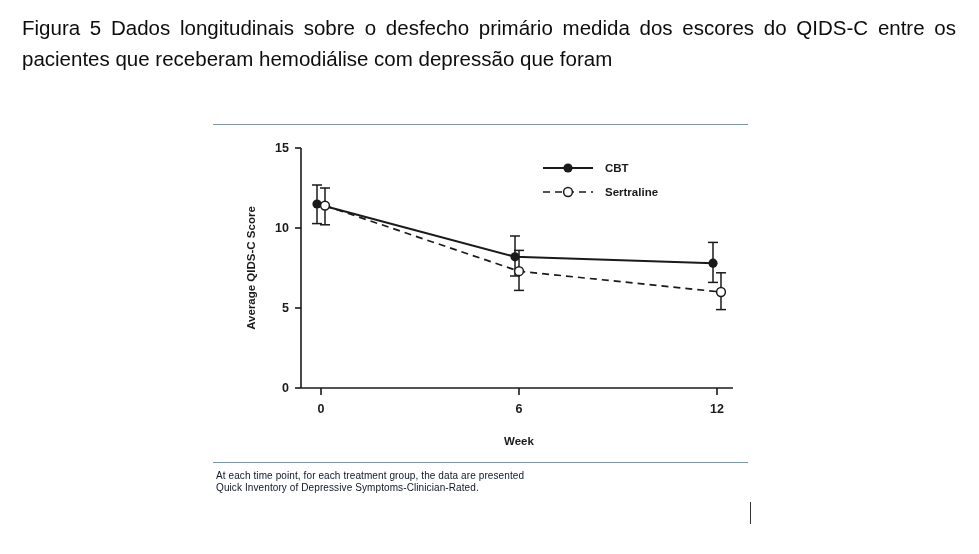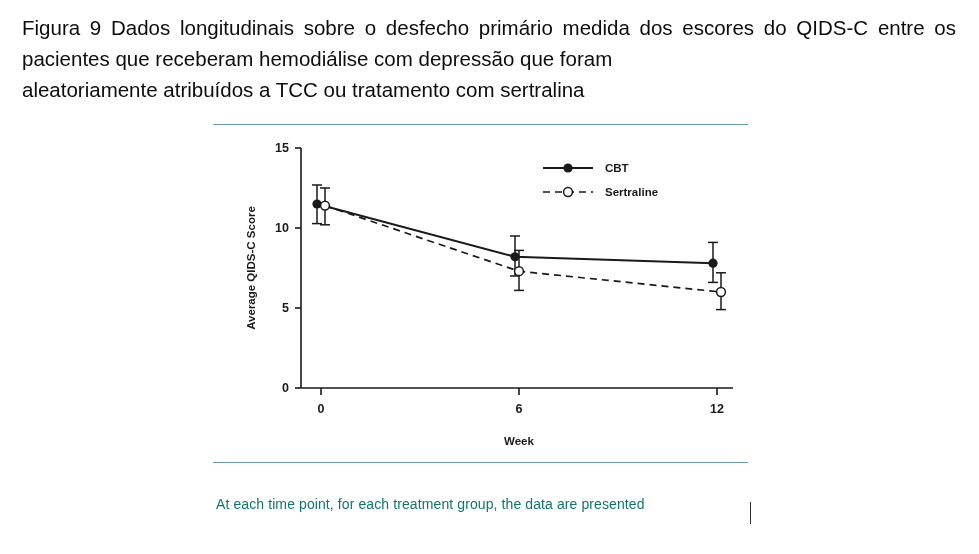--- a/index.html
+++ b/index.html
@@ -79,46 +79,45 @@
     font-family: "Liberation Sans", sans-serif;
     font-size: 11.5px;
     font-weight: bold;
     fill: #1a1a1a;
   }
 
   
   .footnote {
     position: absolute;
     left: 216px;
-    top: 496px;
+    top: 470px;
     width: 545px;
-    font-size: 14px;
+    font-size: 10px;
     line-height: 1.24;
-    color: #0f766e;
+    color: #0f172a;
     letter-spacing: 0.1px;
   }
   .footnote span {
     display: block;
   }
   .caret {
     position: absolute;
     left: 750px;
     top: 502px;
     width: 1px;
     height: 22px;
     background: #333333;
   }
 </style>
 </head>
 <body>
 
 <div class="caption">
-  <span>Figura 9 Dados longitudinais sobre o desfecho primário medida dos escores do QIDS-C</span>
+  <span>Figura 5 Dados longitudinais sobre o desfecho primário medida dos escores do QIDS-C</span>
   <span>entre os pacientes que receberam hemodiálise com depressão que foram</span>
-  <span class="last-line">aleatoriamente atribuídos a TCC ou tratamento com sertralina</span>
 </div>
 
 <div class="rule rule-top"></div>
 
 <div class="figure">
   <div class="plot-wrap">
     <svg class="chart" width="560" height="330" viewBox="0 0 560 330">
 
       <line x1="88" y1="18" x2="88" y2="258" stroke="#1a1a1a" stroke-width="1.6"></line>
 
@@ -197,15 +196,16 @@
         <text class="legend-label" x="392" y="66">Sertraline</text>
       </g>
     </svg>
   </div>
 </div>
 
 <div class="rule rule-bottom"></div>
 
 <div class="footnote">
   <span>At each time point, for each treatment group, the data are presented</span>
+  <span>Quick Inventory of Depressive Symptoms-Clinician-Rated.</span>
 </div>
 
 <div class="caret"></div>
 
 </body></html>

